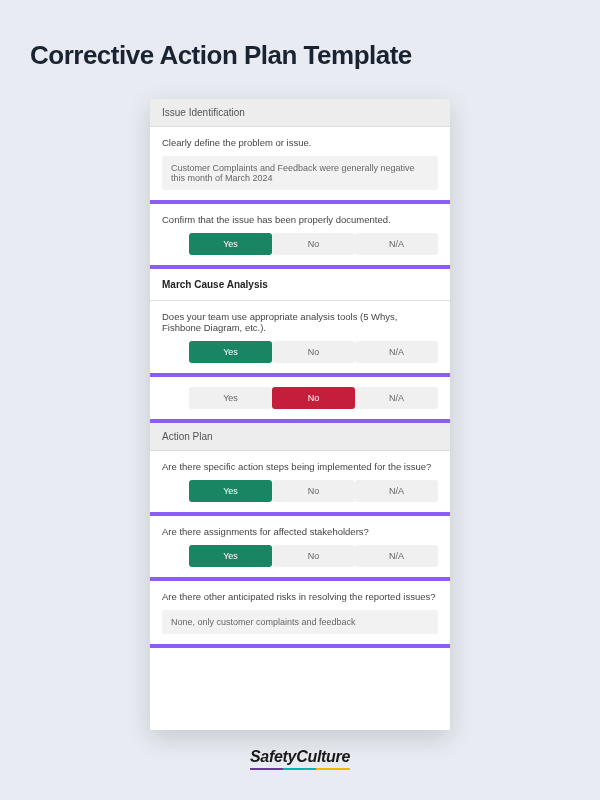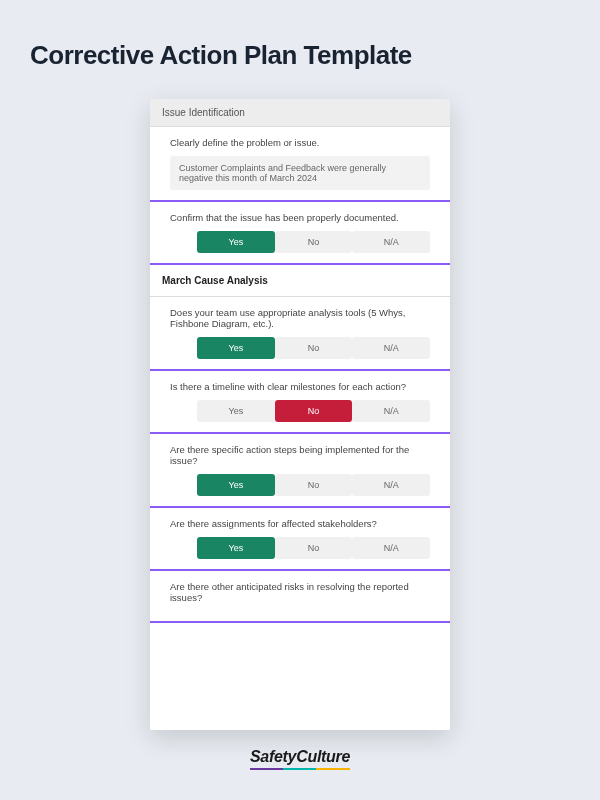--- a/index.html
+++ b/index.html
@@ -2,21 +2,21 @@
 <html><head>
 <meta charset="utf-8">
 <style>
 * { margin: 0; padding: 0; box-sizing: border-box; }
 body { font-family: -apple-system, BlinkMacSystemFont, 'Segoe UI', Arial, sans-serif; background: #e8ecf2; width: 600px; height: 800px; overflow: hidden; }
 .page { padding: 40px 30px 20px; height: 100%; display: flex; flex-direction: column; }
 .title { font-size: 26px; font-weight: 800; color: #1a2332; margin-bottom: 28px; letter-spacing: -0.5px; }
 .form-card { background: #fff; box-shadow: 0 8px 24px rgba(0,0,0,0.15); width: 300px; margin: 0 auto; flex: 1; display: flex; flex-direction: column; overflow: hidden; }
 .section-header { background: #ededed; padding: 8px 12px; font-size: 10px; color: #555; border-bottom: 1px solid #ddd; }
 .section-header.bold { background: #fff; font-weight: 700; color: #222; font-size: 10px; padding: 10px 12px; }
-.question-block { padding: 10px 20px; border-bottom: 2px solid #8b5cf6; }
+.question-block { padding: 10px 12px; border-bottom: 4px solid #8b5cf6; }
 .question-text { font-size: 9.5px; color: #444; margin-bottom: 8px; }
 .answer-text-box { background: #f2f2f2; border-radius: 3px; padding: 7px 9px; font-size: 9px; color: #666; }
 .btn-row { display: flex; gap: 0; margin-left: 27px; }
 .btn { flex: 1; padding: 6px 0; border-radius: 3px; font-size: 9px; text-align: center; background: #f0f0f0; color: #666; border: none; cursor: pointer; }
 .btn.yes-active { background: #1a8563; color: #fff; font-weight: 500; }
 .btn.no-active { background: #c41e3a; color: #fff; font-weight: 500; }
 .footer { text-align: center; padding: 18px 0 10px; }
 .logo-text { font-size: 16px; font-weight: 700; color: #1a1a1a; font-style: italic; letter-spacing: -0.3px; }
 .logo-underline { width: 100%; height: 2px; margin-top: 2px; background: linear-gradient(90deg, #6b3aa0 0%, #6b3aa0 33%, #00b8a9 33%, #00b8a9 66%, #f7b500 66%, #f7b500 100%); }
 .logo-wrap { display: inline-block; }
@@ -50,28 +50,28 @@
     <div class="question-block">
       <div class="question-text">Does your team use appropriate analysis tools (5 Whys, Fishbone Diagram, etc.).</div>
       <div class="btn-row">
         <button class="btn yes-active">Yes</button>
         <button class="btn">No</button>
         <button class="btn">N/A</button>
       </div>
     </div>
 
     <div class="question-block">
-      <div class="question-text">Is there a timeline with clear milestones for each action?</div>
       <div class="btn-row">
         <button class="btn">Yes</button>
         <button class="btn no-active">No</button>
         <button class="btn">N/A</button>
       </div>
     </div>
 
+    <div class="section-header">Action Plan</div>
 
     <div class="question-block">
       <div class="question-text">Are there specific action steps being implemented for the issue?</div>
       <div class="btn-row">
         <button class="btn yes-active">Yes</button>
         <button class="btn">No</button>
         <button class="btn">N/A</button>
       </div>
     </div>
 
@@ -79,20 +79,21 @@
       <div class="question-text">Are there assignments for affected stakeholders?</div>
       <div class="btn-row">
         <button class="btn yes-active">Yes</button>
         <button class="btn">No</button>
         <button class="btn">N/A</button>
       </div>
     </div>
 
     <div class="question-block">
       <div class="question-text">Are there other anticipated risks in resolving the reported issues?</div>
+      <div class="answer-text-box">None, only customer complaints and feedback</div>
     </div>
 
   </div>
 
   <div class="footer">
     <div class="logo-wrap">
       <span class="logo-text">SafetyCulture</span>
       <div class="logo-underline"></div>
     </div>
   </div>

